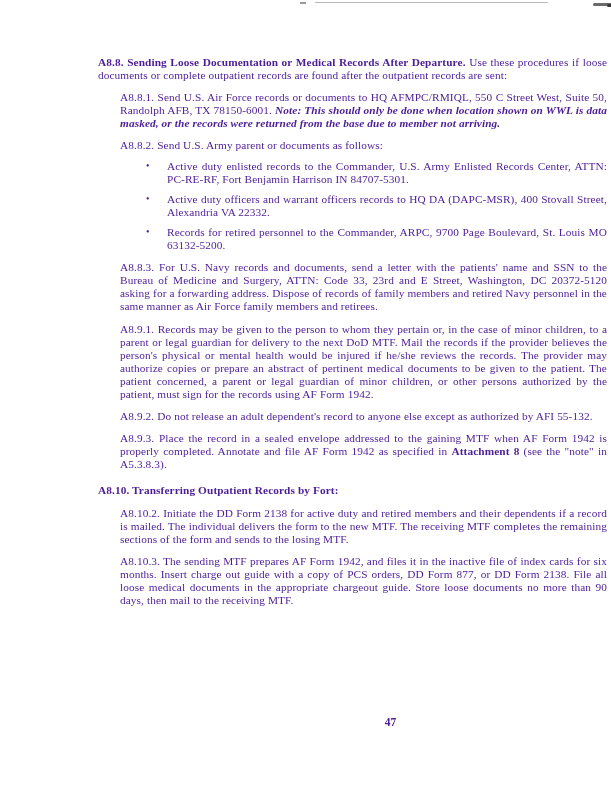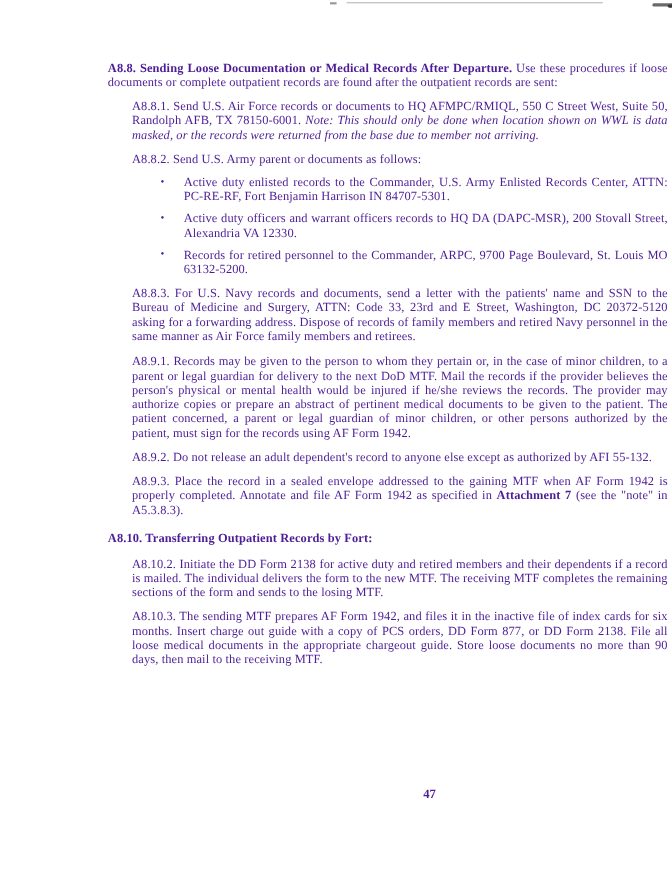--- a/index.html
+++ b/index.html
@@ -24,21 +24,21 @@
     font-size: 11.3px;
     line-height: 13.1px;
     text-align: justify;
     letter-spacing: 0.1px;
   }
   .sub   { margin-left: 22px; }
   .gap-p { margin-top: 9px; }
   .gap-h { margin-top: 13px; }
   .gap-b { margin-top: 7px; }
   .b  { font-weight: bold; }
-  .bi { font-weight: normal; font-style: italic; }
+  .bi { font-weight: bold; font-style: italic; }
   .bullet {
     position: relative;
     margin-left: 69px;
   }
   .bullet .marker {
     position: absolute;
     left: -21px;
     top: -1px;
     font-size: 10px;
   }
@@ -72,32 +72,32 @@
   <div class="content">
 
     <p class="para"><span class="b">A8.8.  Sending Loose Documentation or Medical Records After Departure.</span> <span>Use these procedures if loose documents or complete outpatient records are found after the outpatient records are sent:</span></p>
 
     <p class="para sub gap-p"><span>A8.8.1.  Send U.S. Air Force records or documents to HQ AFMPC/RMIQL, 550 C Street West, Suite 50, Randolph AFB, TX  78150-6001.</span> <span class="bi">Note: This should only be done when location shown on WWL is data masked, or the records were returned from the base due to member not arriving.</span></p>
 
     <p class="para sub gap-p"><span>A8.8.2.  Send U.S. Army parent or documents as follows:</span></p>
 
     <div class="para bullet gap-b"><span class="marker">•</span><span>Active duty enlisted records to the Commander, U.S. Army Enlisted Records Center, ATTN: PC-RE-RF, Fort Benjamin Harrison IN 84707-5301.</span></div>
 
-    <div class="para bullet gap-b"><span class="marker">•</span><span>Active duty officers and warrant officers records to HQ DA (DAPC-MSR), 200 Stovall Street, Alexandria VA 12330.</span></div>
+    <div class="para bullet gap-b"><span class="marker">•</span><span>Active duty officers and warrant officers records to HQ DA (DAPC-MSR), 400 Stovall Street, Alexandria VA 22332.</span></div>
 
     <div class="para bullet gap-b"><span class="marker">•</span><span>Records for retired personnel to the Commander, ARPC, 9700 Page Boulevard, St. Louis MO 63132-5200.</span></div>
 
     <p class="para sub gap-p"><span>A8.8.3.  For U.S. Navy records and documents, send a letter with the patients' name and SSN to the Bureau of Medicine and Surgery, ATTN:  Code 33, 23rd and E Street, Washington, DC 20372-5120 asking for a forwarding address. Dispose of records of family members and retired Navy personnel in the same manner as Air Force family members and retirees.</span></p>
 
 
     <p class="para sub gap-p"><span>A8.9.1.  Records may be given to the person to whom they pertain or, in the case of minor children, to a parent or legal guardian for delivery to the next DoD MTF.  Mail the records if the provider believes the person's physical or mental health would be injured if he/she reviews the records.  The provider may authorize copies or prepare an abstract of pertinent medical documents to be given to the patient. The patient concerned, a parent or legal guardian of minor children, or other persons authorized by the patient, must sign for the records using AF Form 1942.</span></p>
 
     <p class="para sub gap-p"><span>A8.9.2.  Do not release an adult dependent's record to anyone else except as authorized by AFI 55-132.</span></p>
 
-    <p class="para sub gap-p"><span>A8.9.3.  Place the record in a sealed envelope addressed to the gaining MTF when AF Form 1942 is properly completed.  Annotate and file AF Form 1942 as specified in</span> <span class="b">Attachment 7</span> <span>(see the "note" in A5.3.8.3).</span></p>
+    <p class="para sub gap-p"><span>A8.9.3.  Place the record in a sealed envelope addressed to the gaining MTF when AF Form 1942 is properly completed.  Annotate and file AF Form 1942 as specified in</span> <span class="b">Attachment 8</span> <span>(see the "note" in A5.3.8.3).</span></p>
 
     <p class="para gap-h b">A8.10.  Transferring Outpatient Records by Fort:</p>
 
 
     <p class="para sub gap-p"><span>A8.10.2.  Initiate the DD Form 2138 for active duty and retired members and their dependents if a record is mailed.  The individual delivers the form to the new MTF.  The receiving MTF completes the remaining sections of the form and sends to the losing MTF.</span></p>
 
     <p class="para sub gap-p"><span>A8.10.3.  The sending MTF prepares AF Form 1942, and files it in the inactive file of index cards for six months.  Insert charge out guide with a copy of PCS orders, DD Form 877, or DD Form 2138.  File all loose medical documents in the appropriate chargeout guide.  Store loose documents no more than 90 days, then mail to the receiving MTF.</span></p>
 
   </div>
 

